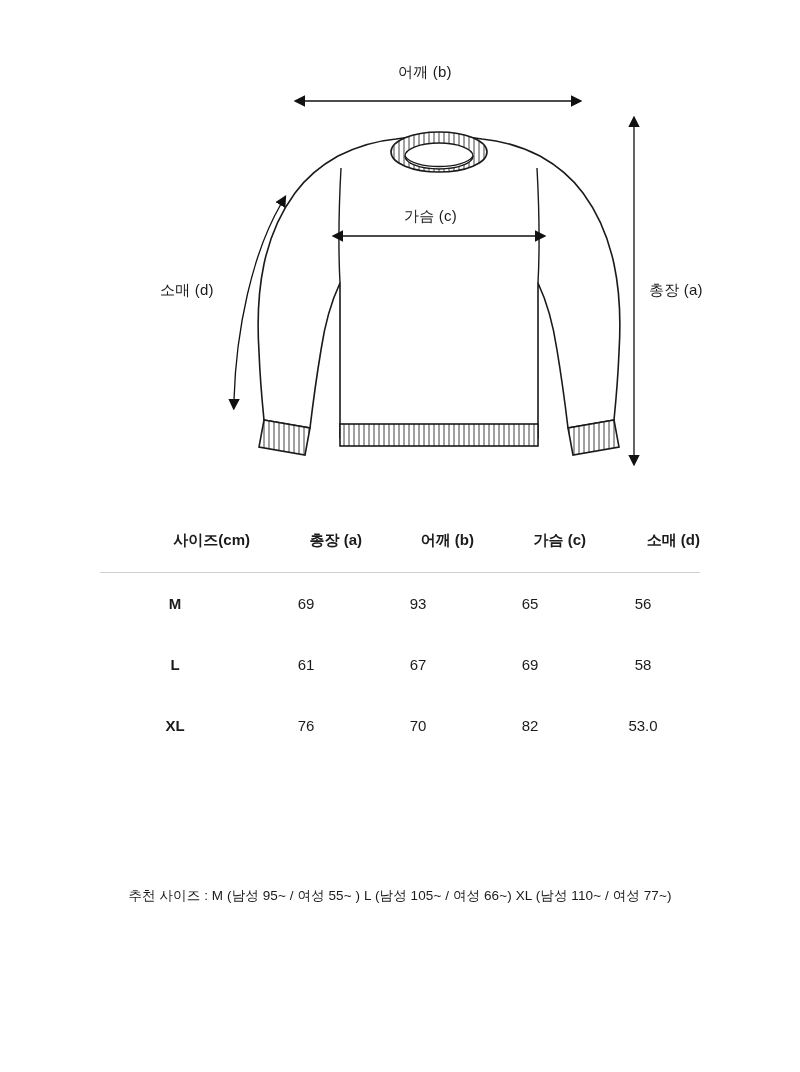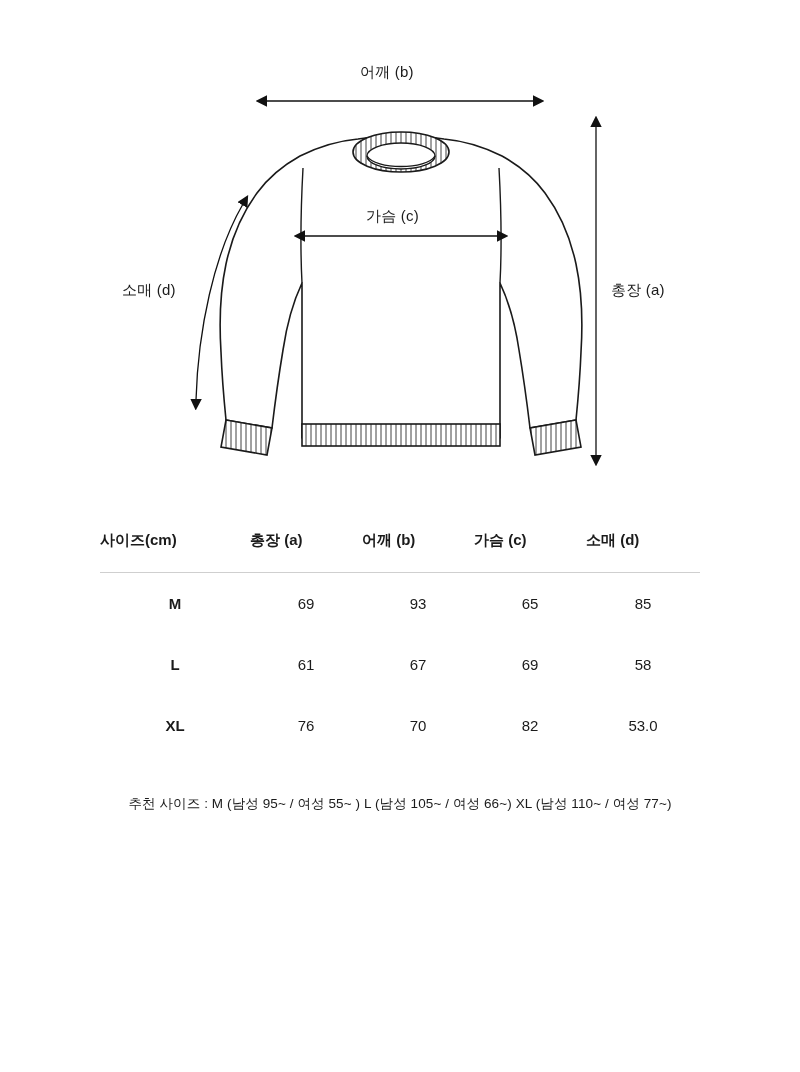--- a/index.html
+++ b/index.html
@@ -8,20 +8,21 @@
     width: 800px; height: 1072px;
     background: #ffffff;
     font-family: "Liberation Sans", sans-serif;
     color: #222222;
   }
   .page {
     position: relative;
     width: 800px;
     height: 1032px;
     overflow: hidden;
+    padding-left: 38px;
   }
 
   
   .diagram {
     position: relative;
     width: 800px;
     height: 500px;
   }
   .diagram svg { display: block; }
 
@@ -46,21 +47,21 @@
   }
   table.size-table {
     width: 600px;
     border-collapse: collapse;
   }
   table.size-table th {
     font-size: 15px;
     font-weight: bold;
     color: #1b1b1b;
     padding: 16px 0 22px 0;
-    text-align: left;
+    text-align: right;
   }
   table.size-table thead tr {
     border-bottom: 1px solid #cfcfcf;
   }
   table.size-table td {
     font-size: 15px;
     color: #1b1b1b;
     padding: 22px 0;
     text-align: center;
   }
@@ -70,21 +71,21 @@
   table.size-table col.c0 { width: 150px; }
   table.size-table col.c1 { width: 112px; }
   table.size-table col.c2 { width: 112px; }
   table.size-table col.c3 { width: 112px; }
   table.size-table col.c4 { width: 114px; }
 
   
   .notes {
     position: absolute;
     left: 0;
-    top: 795px;
+    top: 887px;
     width: 800px;
     text-align: center;
   }
   .note-reco {
     font-size: 13.5px;
     color: #1b1b1b;
     margin-bottom: 36px;
     letter-spacing: .1px;
   }
   .note-line {
@@ -192,21 +193,21 @@
           <th>가슴 (c)</th>
           <th>소매 (d)</th>
         </tr>
       </thead>
       <tbody>
         <tr>
           <td class="size-name">M</td>
           <td>69</td>
           <td>93</td>
           <td>65</td>
-          <td>85</td>
+          <td>56</td>
         </tr>
         <tr>
           <td class="size-name">L</td>
           <td>61</td>
           <td>67</td>
           <td>69</td>
           <td>58</td>
         </tr>
         <tr>
           <td class="size-name">XL</td>

